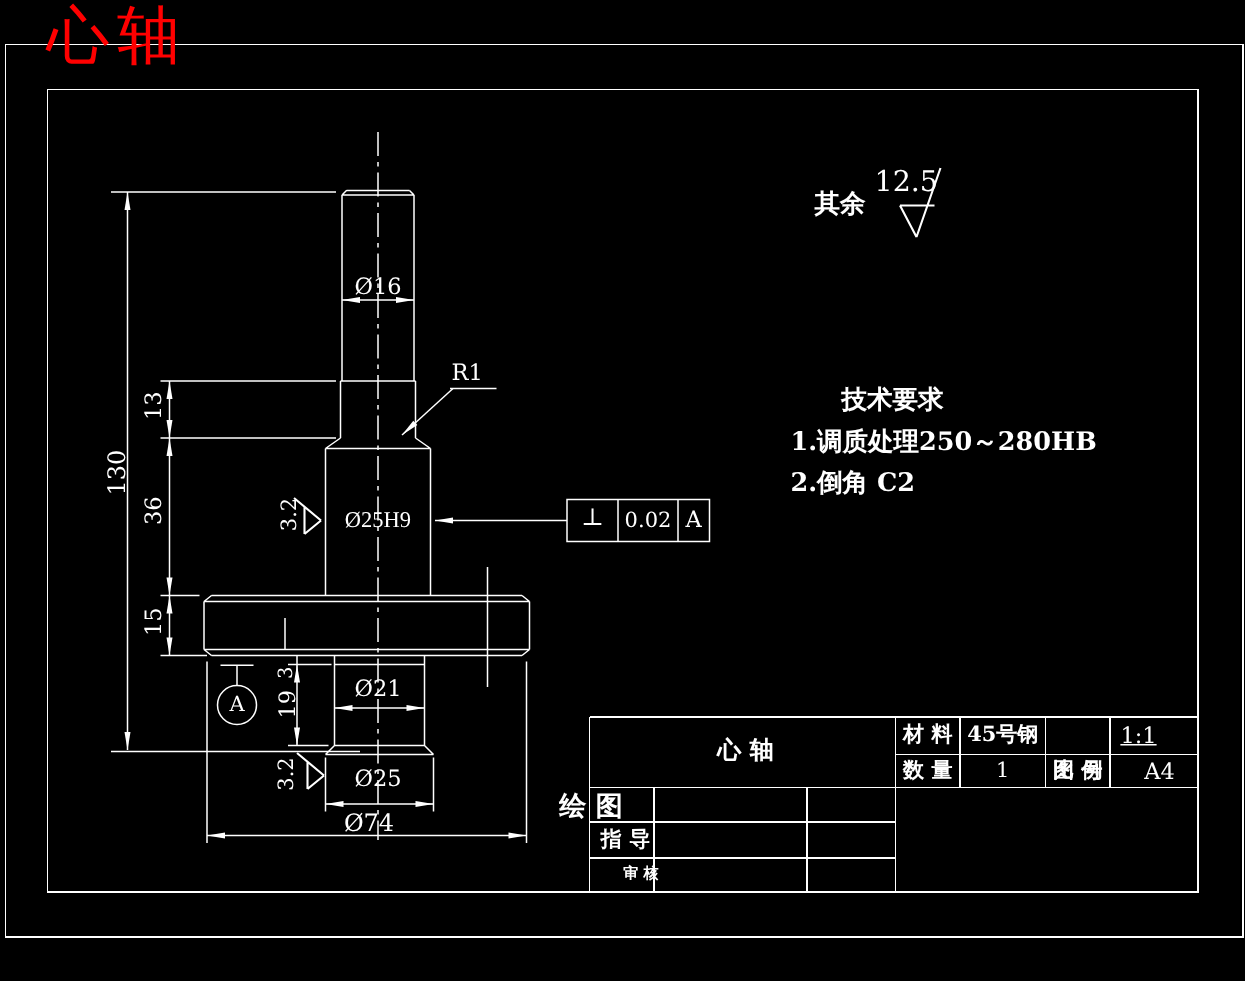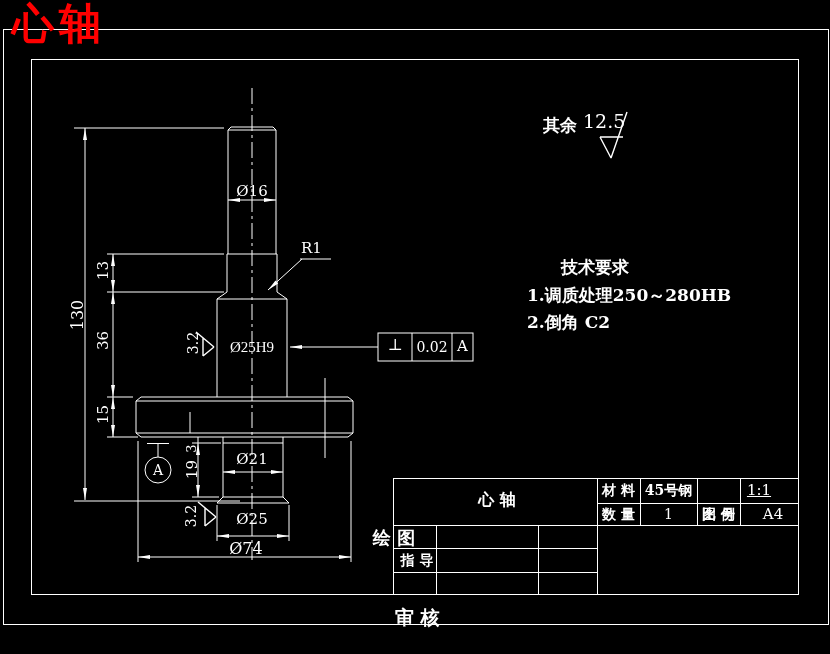--- a/index.html
+++ b/index.html
@@ -4,21 +4,21 @@
 <style>
   html,body{margin:0;padding:0;background:#000;}
   .stage{position:relative;width:830px;height:654px;background:#000;overflow:hidden;
          font-family:"DejaVu Serif","Liberation Serif",serif;}
   svg{position:absolute;left:0;top:0;}
   .lbl{position:absolute;color:#fff;white-space:nowrap;line-height:1;
        font-family:"DejaVu Serif","Liberation Serif",serif;}
   .ctr{text-align:center;}
   .rot{transform:rotate(-90deg);}
   .b{font-weight:bold;}
-  .red-title{color:#ff0000;font-size:42px;font-weight:bold;letter-spacing:5px;}
+  .red-title{color:#ff0000;font-size:42px;font-weight:normal;letter-spacing:5px;margin-left:19px;}
 </style>
 </head>
 <body>
 
 <div class="stage">
 
   <svg width="830" height="654" viewBox="0 0 830 654">
     <defs>
       <marker id="ae" markerUnits="userSpaceOnUse" markerWidth="14" markerHeight="6" refX="13" refY="3" orient="auto">
         <path d="M13,3 L1,1 L1,5 Z" fill="#fff"></path>
@@ -95,21 +95,21 @@
       <path d="M393,478 H799 M393,478 V595 M393,525 H799
                M597,478 V595 M597,503 H799
                M640,478 V525 M697,478 V525 M740,478 V525
                M393,548 H597 M393,572 H597
                M436,525 V595 M538,525 V595"></path>
     </g>
   </svg>
 
   <div class="lbl red-title" style="left:12px;top:3px;">心轴</div>
 
-  <div class="lbl b" style="left:543px;top:117px;font-size:17px;">其余</div>
+  <div class="lbl b" style="left:543px;top:128px;font-size:17px;">其余</div>
   <div class="lbl" style="left:583px;top:112px;font-size:19px;">12.5</div>
 
   <div class="lbl b" style="left:561px;top:259px;font-size:17px;">技术要求</div>
   <div class="lbl b" style="left:527px;top:287px;font-size:17px;">1.调质处理250～280HB</div>
   <div class="lbl b" style="left:527px;top:314px;font-size:17px;">2.倒角 C2</div>
 
   <div class="lbl ctr" style="left:222px;top:184px;width:60px;font-size:15px;">Ø16</div>
   <div class="lbl" style="left:301px;top:241px;font-size:15px;">R1</div>
   <div class="lbl ctr" style="left:212px;top:340px;width:80px;font-size:15px;font-family:Liberation Serif, serif;">Ø25H9</div>
   <div class="lbl ctr rot" style="left:58px;top:307px;width:40px;font-size:16px;">130</div>
@@ -134,15 +134,15 @@
   <div class="lbl ctr b" style="left:597px;top:483px;width:43px;font-size:14px;">材 料</div>
   <div class="lbl ctr b" style="left:640px;top:483px;width:57px;font-size:14px;">45号钢</div>
   <div class="lbl ctr b" style="left:697px;top:483px;width:43px;font-size:14px;margin-top:24px;">比 例</div>
   <div class="lbl ctr" style="left:740px;top:483px;width:38px;font-size:15px;text-decoration:underline;">1:1</div>
   <div class="lbl ctr b" style="left:597px;top:507px;width:43px;font-size:14px;">数 量</div>
   <div class="lbl ctr" style="left:640px;top:507px;width:57px;font-size:14px;">1</div>
   <div class="lbl ctr b" style="left:697px;top:507px;width:43px;font-size:14px;">图 号</div>
   <div class="lbl ctr" style="left:740px;top:507px;width:66px;font-size:15px;">A4</div>
   <div class="lbl ctr b" style="left:372px;top:529px;width:44px;font-size:18px;">绘 图</div>
   <div class="lbl ctr b" style="left:395px;top:553px;width:44px;font-size:14px;">指 导</div>
-  <div class="lbl ctr b" style="left:395px;top:608px;width:44px;font-size:19px;">审 核</div>
+  <div class="lbl ctr b" style="left:395px;top:578px;width:44px;font-size:10px;text-align:right;">审 核</div>
 
 </div>
 
 </body></html>

